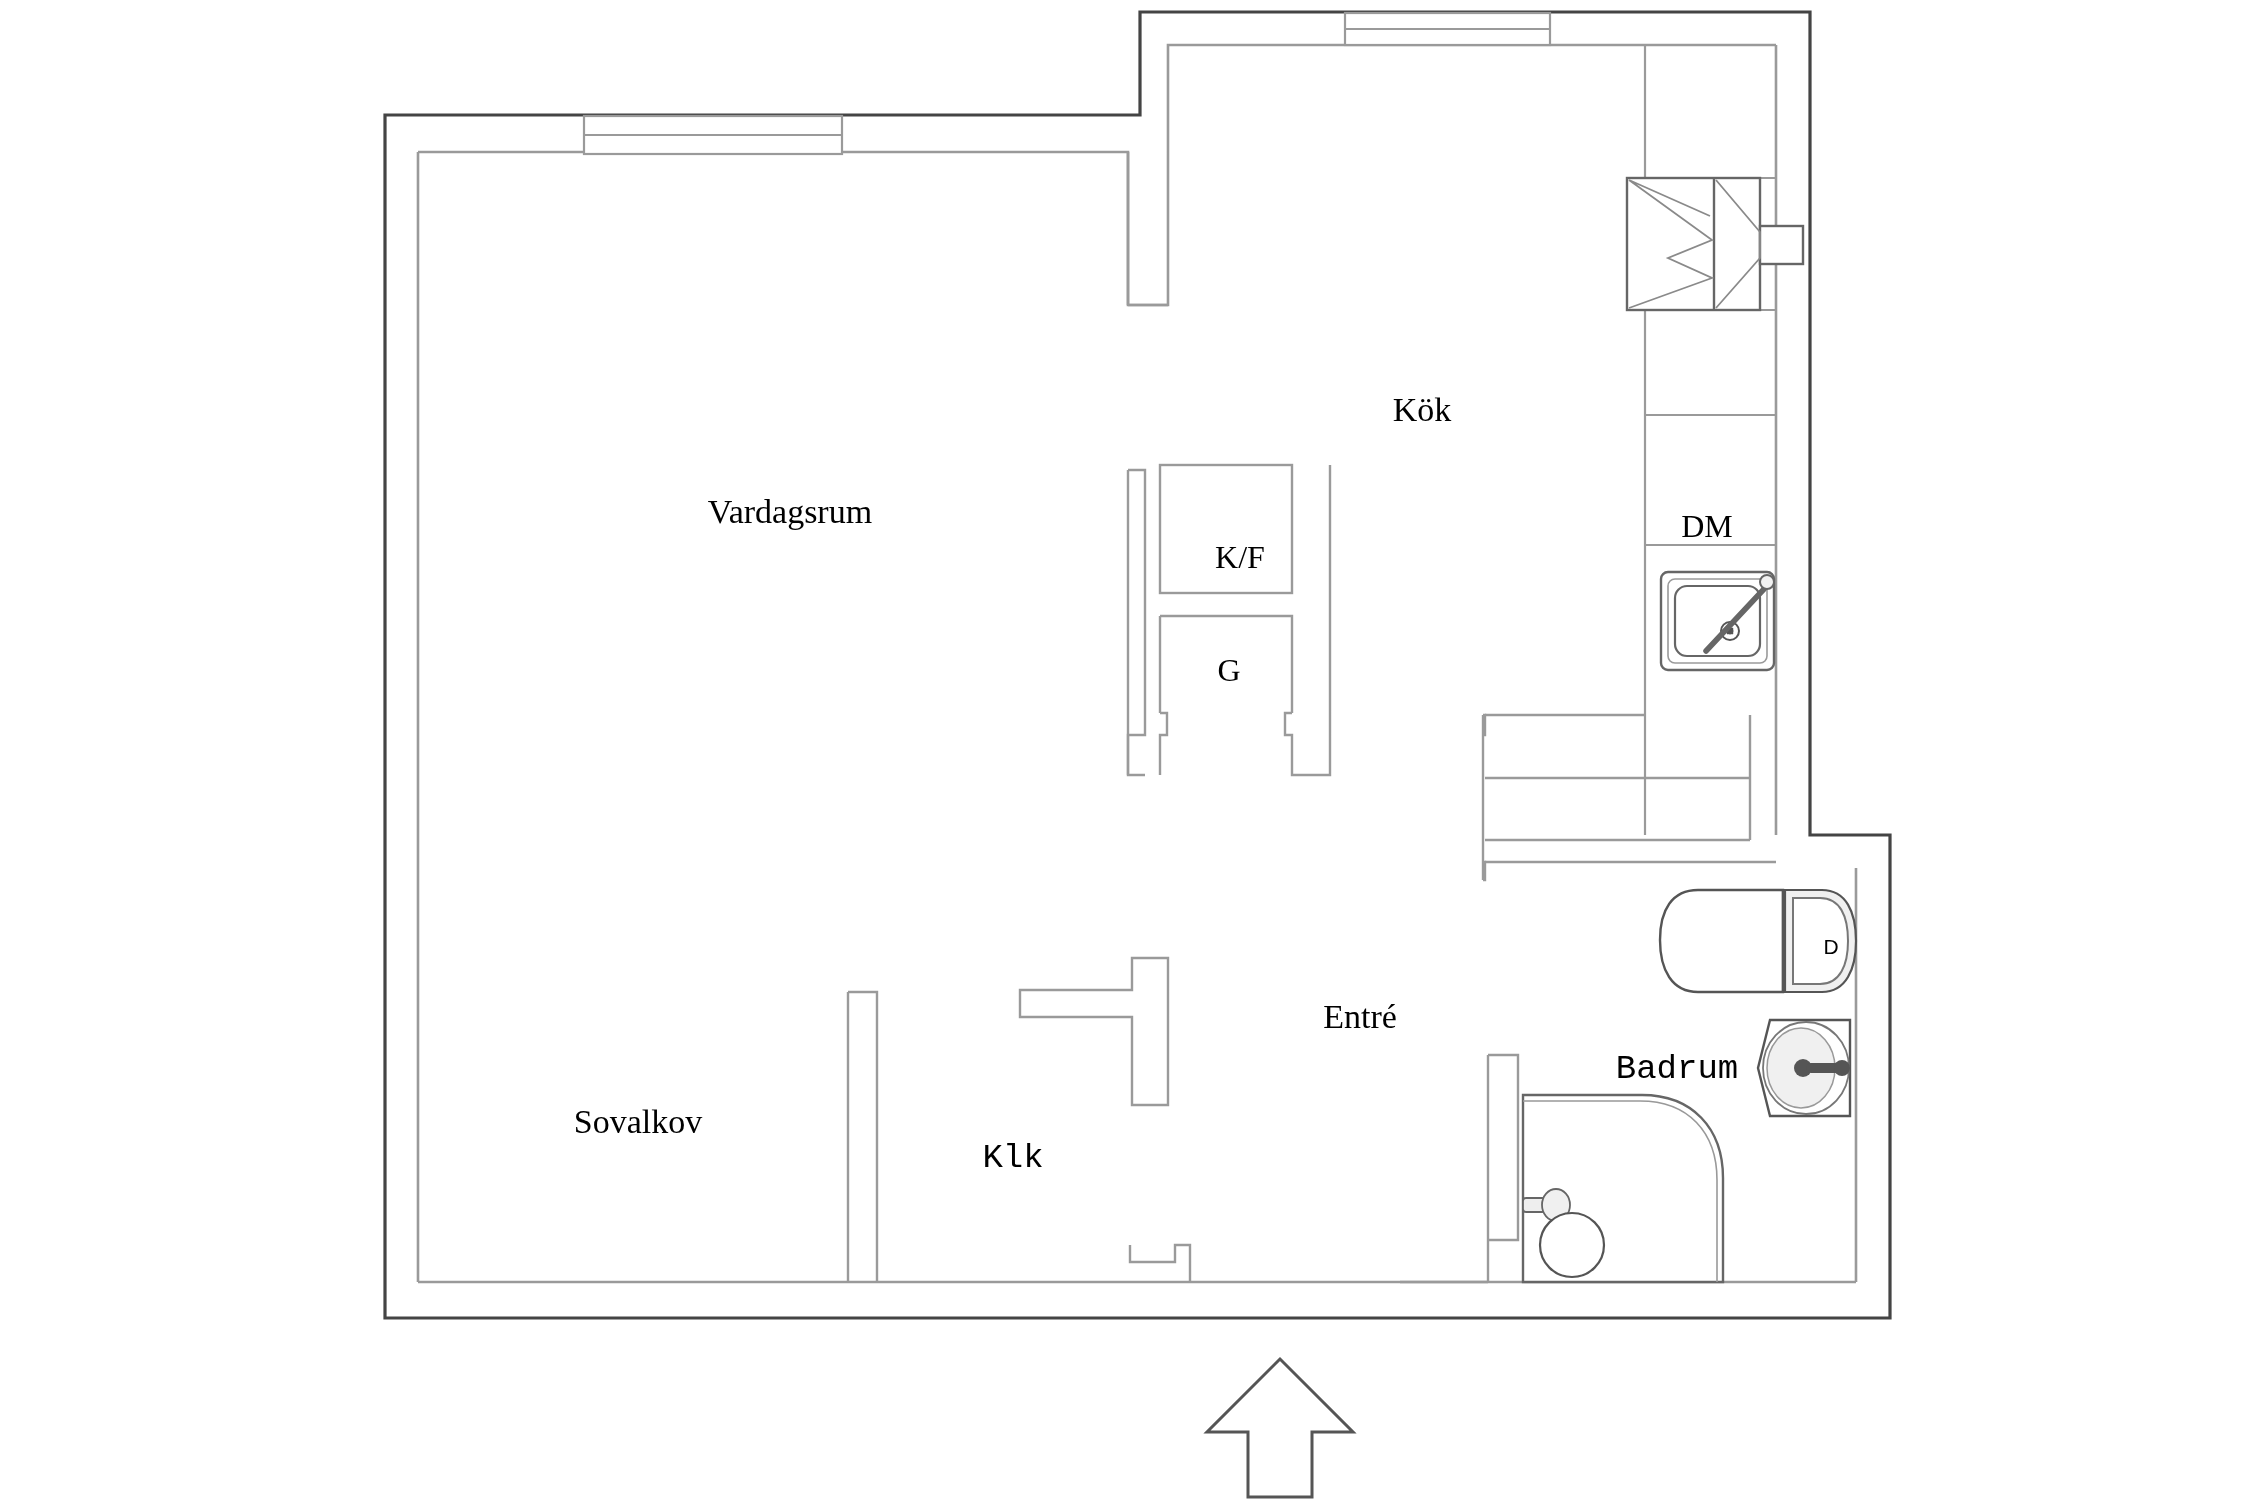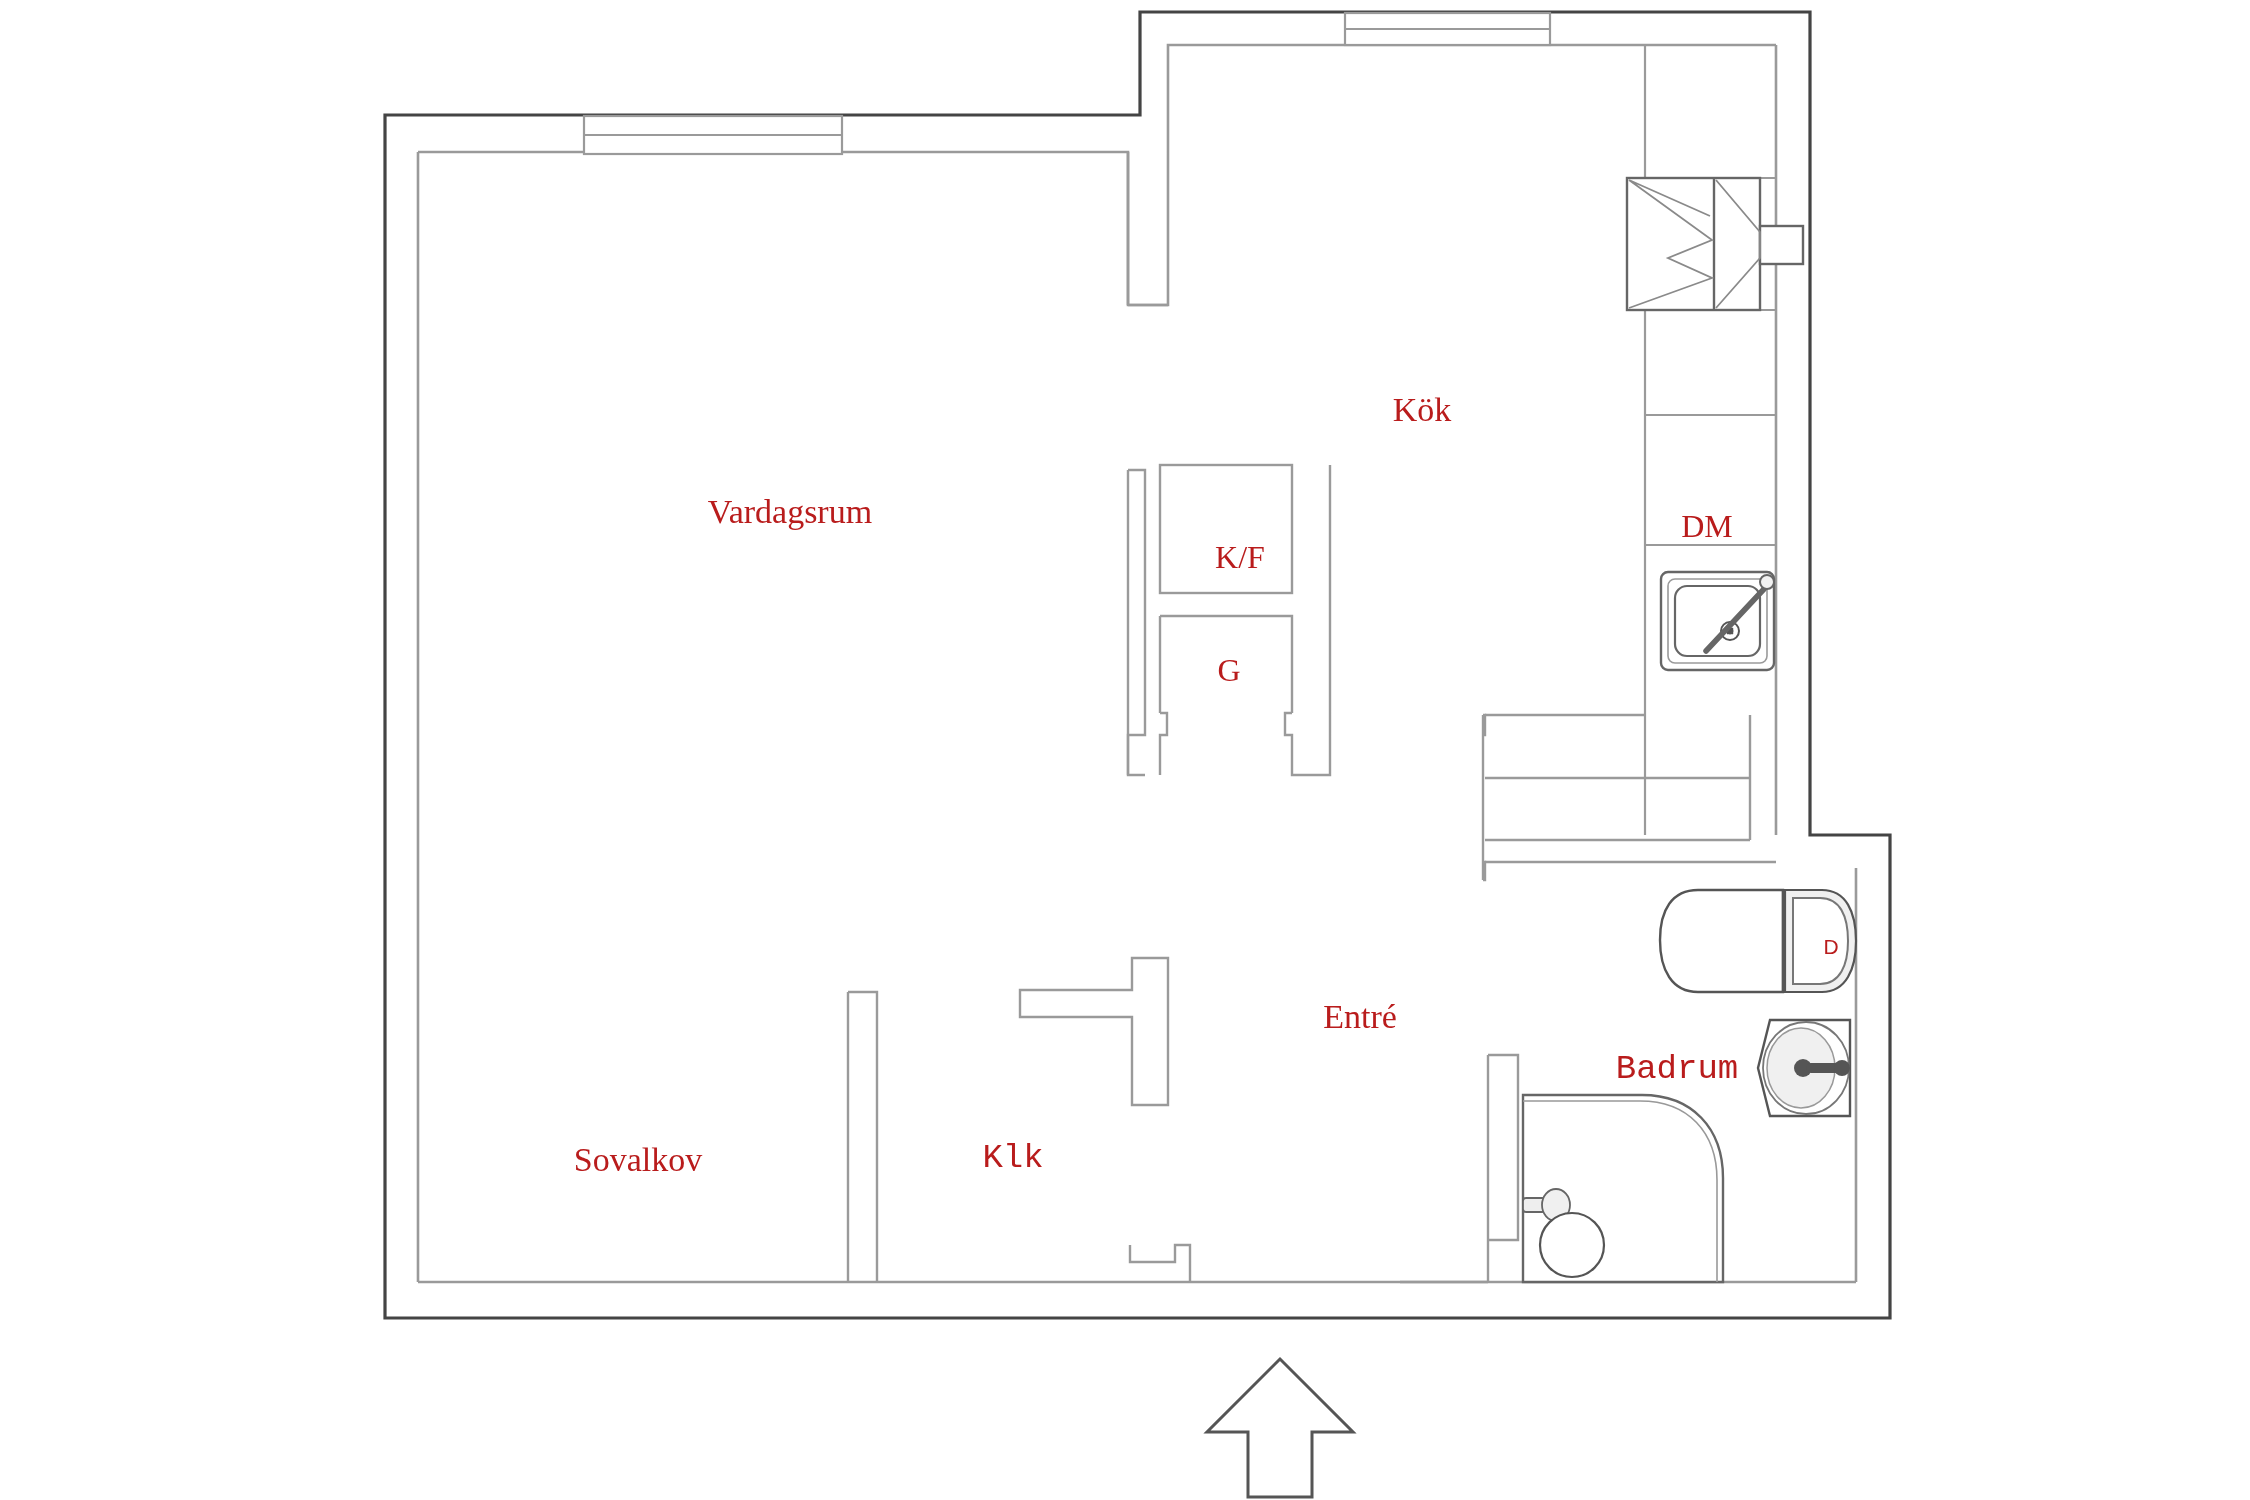--- a/index.html
+++ b/index.html
@@ -1,21 +1,21 @@
 <!DOCTYPE html>
 <html><head>
 <meta charset="utf-8">
 <style>
   html,body{margin:0;padding:0;background:#ffffff;}
   body{width:2250px;height:1500px;overflow:hidden;font-family:"Liberation Serif",serif;}
   #plan-root{position:relative;width:2250px;height:1500px;background:#ffffff;}
   svg#floorplan{display:block;width:2250px;height:1500px;}
   .room-label{
     position:absolute;
-    color:#b91c1c;
+    color:#000000;
     font-family:"Liberation Serif",serif;
     white-space:nowrap;
     transform:translate(-50%,-50%);
     user-select:none;
   }
   .lbl-lg{font-size:34px;}
   .lbl-md{font-size:32px;}
   .lbl-xs{font-size:21px;font-family:"Liberation Sans",sans-serif;}
 </style>
 </head>
@@ -172,20 +172,20 @@
   <g>
     <path d="M 1280,1359 L 1207,1432 L 1248,1432 L 1248,1497 L 1312,1497 L 1312,1432 L 1353,1432 Z" fill="#ffffff" stroke="#555555" stroke-width="3"></path>
   </g>
 
 </svg>
 
 <div class="room-label lbl-lg" style="left:790px;top:512px;">Vardagsrum</div>
 <div class="room-label lbl-lg" style="left:1422px;top:410px;">Kök</div>
 <div class="room-label lbl-lg" style="left:1360px;top:1017px;">Entré</div>
 <div class="room-label lbl-lg" style="left:1677px;top:1069px;font-family:Liberation Mono, monospace;">Badrum</div>
-<div class="room-label lbl-lg" style="left:638px;top:1122px;margin-top:38px;">Sovalkov</div>
+<div class="room-label lbl-lg" style="left:638px;top:1122px;">Sovalkov</div>
 <div class="room-label lbl-lg" style="left:1013px;top:1158px;font-family:Liberation Mono, monospace;">Klk</div>
 <div class="room-label lbl-md" style="left:1240px;top:557px;">K/F</div>
 <div class="room-label lbl-md" style="left:1229px;top:670px;">G</div>
 <div class="room-label lbl-md" style="left:1707px;top:482px;margin-top:44px;">DM</div>
 <div class="room-label lbl-xs" style="left:1831px;top:947px;">D</div>
 
 </div>
 
 </body></html>

